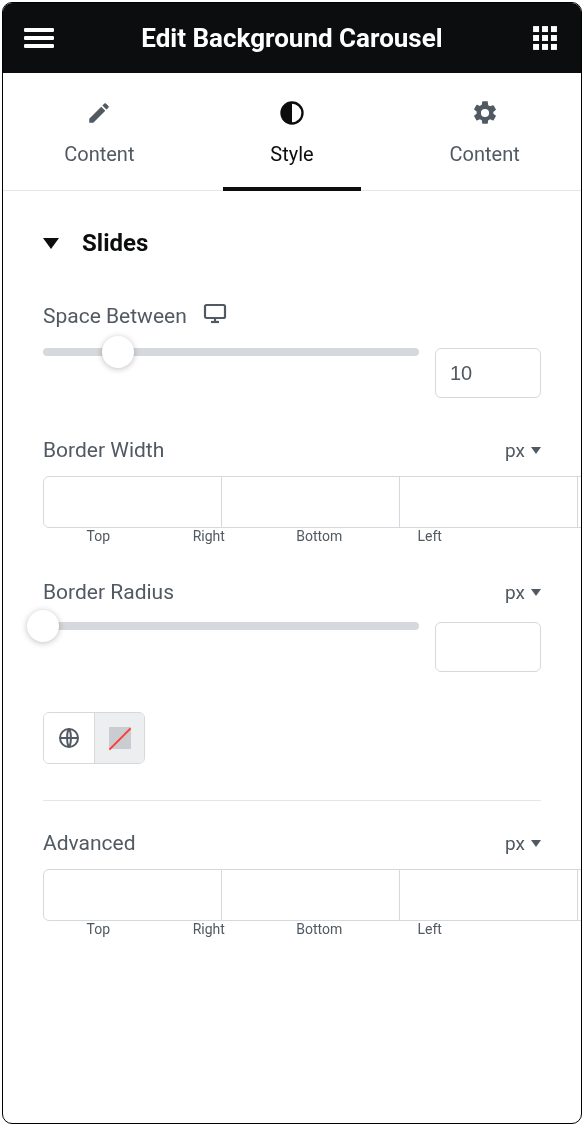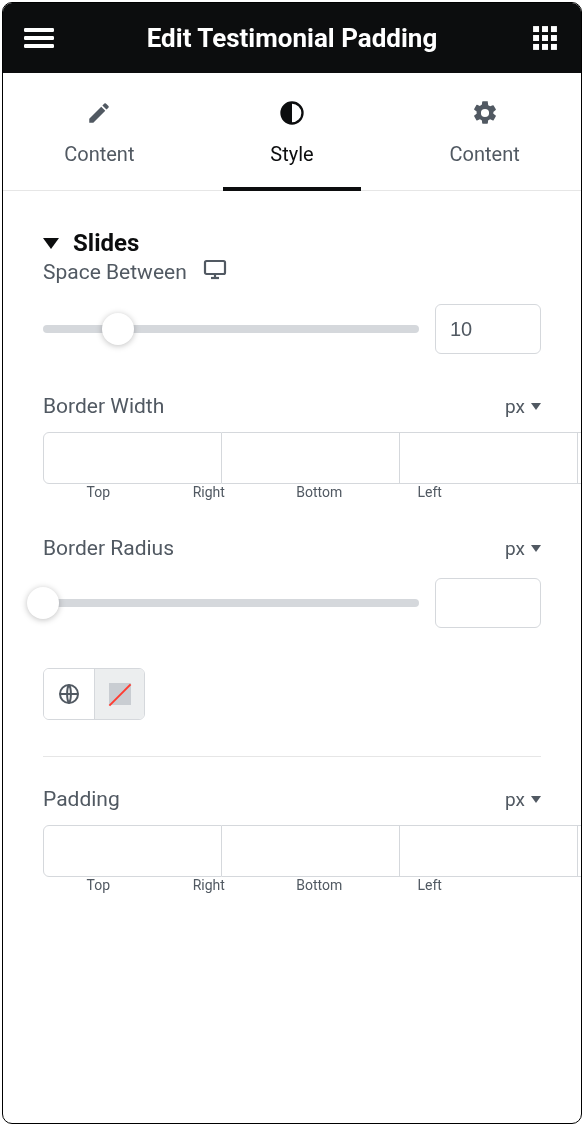--- a/index.html
+++ b/index.html
@@ -68,21 +68,22 @@
   .tab-icon { width: 30px; height: 30px; display:flex; align-items:center; justify-content:center; }
   .tab-icon svg { fill: currentColor; }
   .content {
     padding: 38px 40px 20px 40px;
     flex: 1;
     overflow: hidden;
   }
   .section-head {
     display: flex;
     align-items: center;
-    gap: 14px;
+    gap: 23px;
+    margin-bottom: 44px;
   }
   .caret-down {
     width: 0; height: 0;
     border-left: 8px solid transparent;
     border-right: 8px solid transparent;
     border-top: 11px solid #0c0d0e;
   }
   .section-title { font-size: 24px; font-weight: 700; color:#0c0d0e; }
   .row {
     display: flex;
@@ -94,21 +95,21 @@
   .row-label {
     font-size: 21px;
     color: #515962;
     display: flex;
     align-items: center;
     gap: 16px;
   }
   .device-icon svg { stroke:#515962; }
   .slider-wrap {
     display: flex;
-    align-items: center;
+    align-items: flex-start;
     gap: 16px;
     margin-bottom: 40px;
   }
   .slider {
     position: relative;
     flex: 1;
     height: 8px;
     background: #d5d8dc;
     border-radius: 4px;
   }
@@ -193,21 +194,21 @@
 
 <div class="frame">
   <div class="header">
     <div class="hamburger">
       <svg viewBox="0 0 24 24" width="30" height="30">
           <rect y="4" width="24" height="3.2" rx="1"></rect>
           <rect y="10.4" width="24" height="3.2" rx="1"></rect>
           <rect y="16.8" width="24" height="3.2" rx="1"></rect>
         </svg>
     </div>
-    <div class="header-title">Edit Testimonial Padding</div>
+    <div class="header-title">Edit Background Carousel</div>
     <div class="apps-grid">
       <svg viewBox="0 0 24 24" width="26" height="26">
         <rect x="1" y="1" width="5.5" height="5.5"></rect>
           <rect x="9.25" y="1" width="5.5" height="5.5"></rect>
           <rect x="17.5" y="1" width="5.5" height="5.5"></rect>
         <rect x="1" y="9.25" width="5.5" height="5.5"></rect>
           <rect x="9.25" y="9.25" width="5.5" height="5.5"></rect>
           <rect x="17.5" y="9.25" width="5.5" height="5.5"></rect>
         <rect x="1" y="17.5" width="5.5" height="5.5"></rect>
           <rect x="9.25" y="17.5" width="5.5" height="5.5"></rect>
@@ -324,21 +325,21 @@
             <div class="swatch-none"></div>
           </div>
         </div>
       </div>
     </div>
 
     <div class="divider"></div>
 
     <div class="block">
       <div class="row tight">
-        <div class="row-label">Padding</div>
+        <div class="row-label">Advanced</div>
         <div class="unit-select">
           <span>px</span>
           <div class="unit-chevron"></div>
         </div>
       </div>
       <div class="linked-inputs-row">
         <input class="linked-box first" style="">
         <input class="linked-box" style="">
         <input class="linked-box" style="">
         <input class="linked-box" style="">

